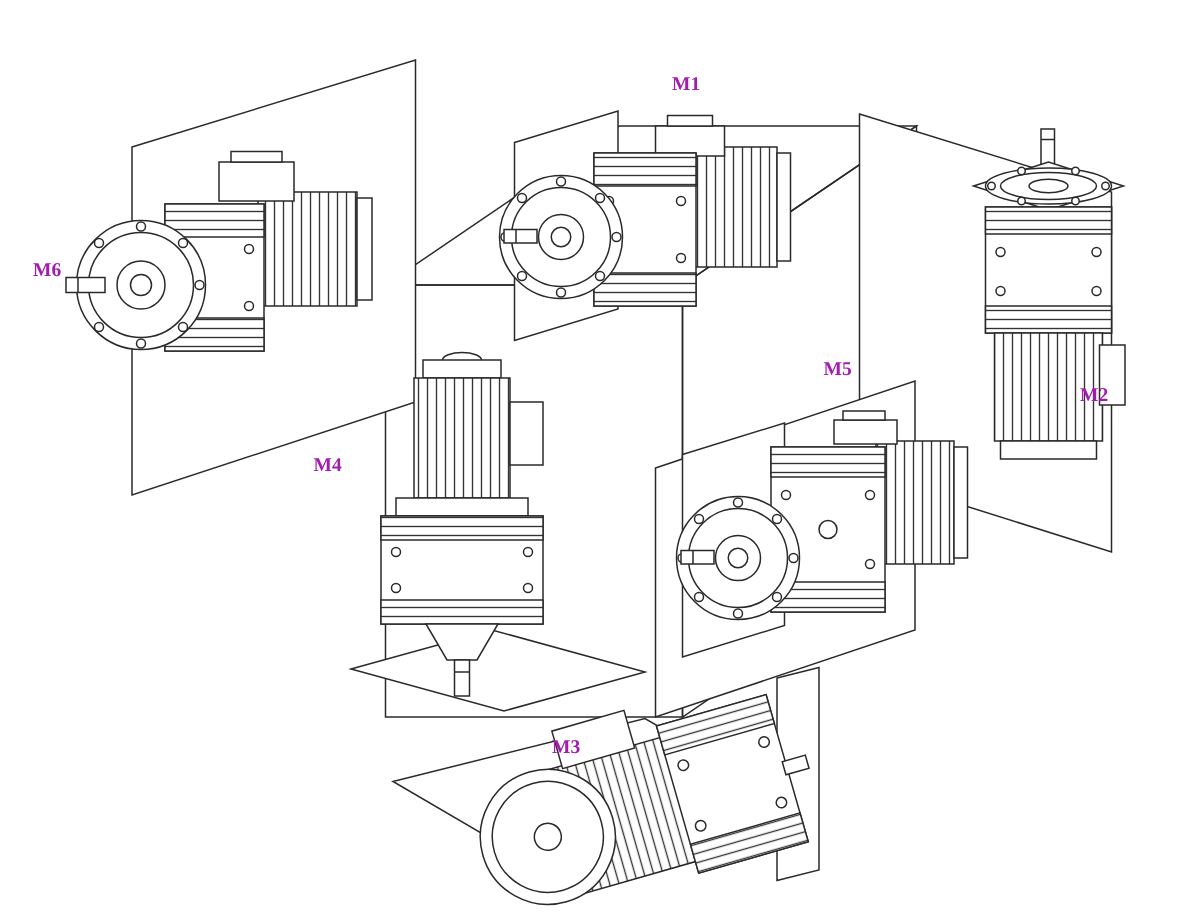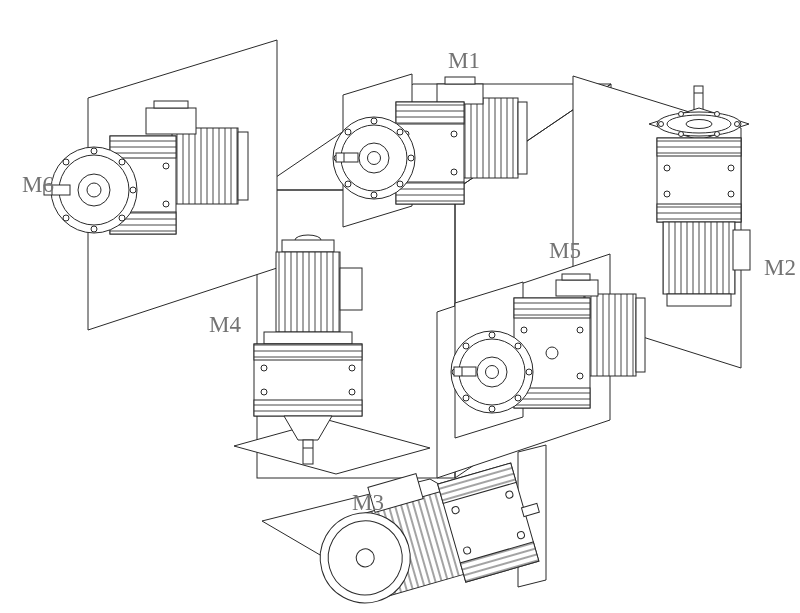--- a/index.html
+++ b/index.html
@@ -1,19 +1,19 @@
 <!DOCTYPE html>
 <html><head>
 <meta charset="utf-8">
 <style>
   * { margin:0; padding:0; box-sizing:border-box; }
   html,body { width:800px; height:613px; background:#ffffff; font-family:"Liberation Serif", serif; }
   .stage { position:relative; width:800px; height:613px; background:#ffffff; overflow:hidden; }
   .stage svg { position:absolute; left:0; top:0; }
-  .pos-label { position:absolute; font-weight:normal; font-size:23px; color:#737373; font-family:"Liberation Serif", serif; }
+  .pos-label { position:absolute; font-weight:bold; font-size:13px; color:#a21caf; font-family:"Liberation Serif", serif; }
   .s { fill:none; stroke:#2a2a2a; stroke-width:1; }
   .w { fill:#ffffff; stroke:#2a2a2a; stroke-width:1; }
   .p { stroke:#2a2a2a; stroke-width:1; }
 </style>
 </head>
 <body>
 
 <div class="stage">
 <svg width="800" height="613" viewBox="0 0 800 613">
   <defs>
@@ -181,18 +181,18 @@
     <rect class="p" fill="url(#ph)" x="452" y="566" width="76" height="20"></rect>
     <circle class="w" cx="462" cy="514" r="3.5"></circle>
     <circle class="w" cx="518" cy="514" r="3.5"></circle>
     <circle class="w" cx="462" cy="556" r="3.5"></circle>
     <circle class="w" cx="518" cy="556" r="3.5"></circle>
     <rect class="w" x="526" y="530" width="16" height="9"></rect>
   </g>
 </svg>
 
   <div class="pos-label" style="left:448px; top:48px">M1</div>
-  <div class="pos-label" style="left:764px; top:255px">M2</div>
-  <div class="pos-label" style="left:352px; top:490px">M3</div>
-  <div class="pos-label" style="left:209px; top:312px">M4</div>
+  <div class="pos-label" style="left:720px; top:255px">M2</div>
+  <div class="pos-label" style="left:368px; top:490px">M3</div>
+  <div class="pos-label" style="left:209px; top:302px">M4</div>
   <div class="pos-label" style="left:549px; top:238px">M5</div>
   <div class="pos-label" style="left:22px;   top:172px">M6</div>
 </div>
 
 </body></html>

